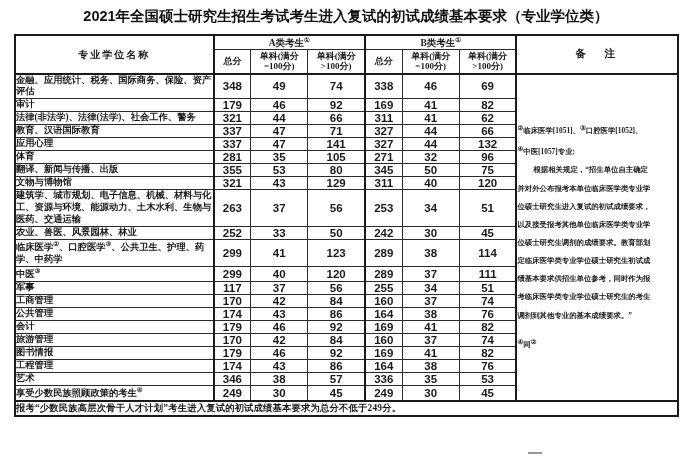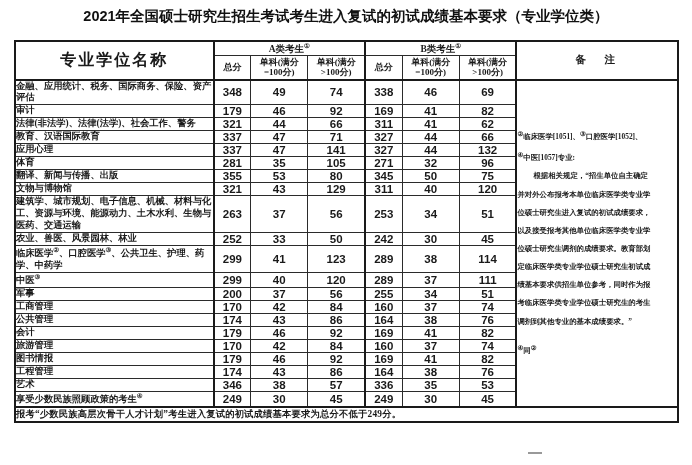--- a/index.html
+++ b/index.html
@@ -16,21 +16,21 @@
     height: 465px;
     background: #fff;
   }
   .doc-title {
     text-align: center;
     font-size: 14.5px;
     font-weight: bold;
     color: #111;
     letter-spacing: 0px;
     padding-top: 7px;
-    padding-bottom: 14px;
+    padding-bottom: 8px;
     font-family: "Liberation Sans", sans-serif;
     white-space: nowrap;
   }
   table.score-table {
     border-collapse: collapse;
     table-layout: fixed;
     width: 665px;
     margin-left: 14px;
     border: 2px solid #1a1a1a;
     background: #fff;
@@ -48,21 +48,21 @@
   .hdr {
     text-align: center;
     font-weight: bold;
     font-size: 9px;
     line-height: 1.15;
     font-family: "Liberation Serif", serif;
     padding: 2px 1px;
   }
   .hdr-group { font-size: 9.5px; height: 13px; }
   .hdr-sub { height: 24px; }
-  .hdr-name { font-size: 16px; letter-spacing: 2px; }
+  .hdr-name { font-size: 10px; letter-spacing: 2px; }
   .hdr-remark { font-size: 10.5px; letter-spacing: 4px; }
 
   .major {
     font-size: 9.3px;
     line-height: 1.28;
     font-weight: bold;
     text-align: left;
     padding: 1px 2px 1px 3px;
     font-family: "Liberation Serif", serif;
   }
@@ -288,21 +288,21 @@
           <td class="major">中医<sup>③</sup></td>
           <td class="num thick-l">299</td>
           <td class="num">40</td>
           <td class="num">120</td>
           <td class="num thick-l">289</td>
           <td class="num">37</td>
           <td class="num">111</td>
         </tr>
         <tr>
           <td class="major">军事</td>
-          <td class="num thick-l">200</td>
+          <td class="num thick-l">117</td>
           <td class="num">37</td>
           <td class="num">56</td>
           <td class="num thick-l">255</td>
           <td class="num">34</td>
           <td class="num">51</td>
         </tr>
         <tr>
           <td class="major">工商管理</td>
           <td class="num thick-l">170</td>
           <td class="num">42</td>

